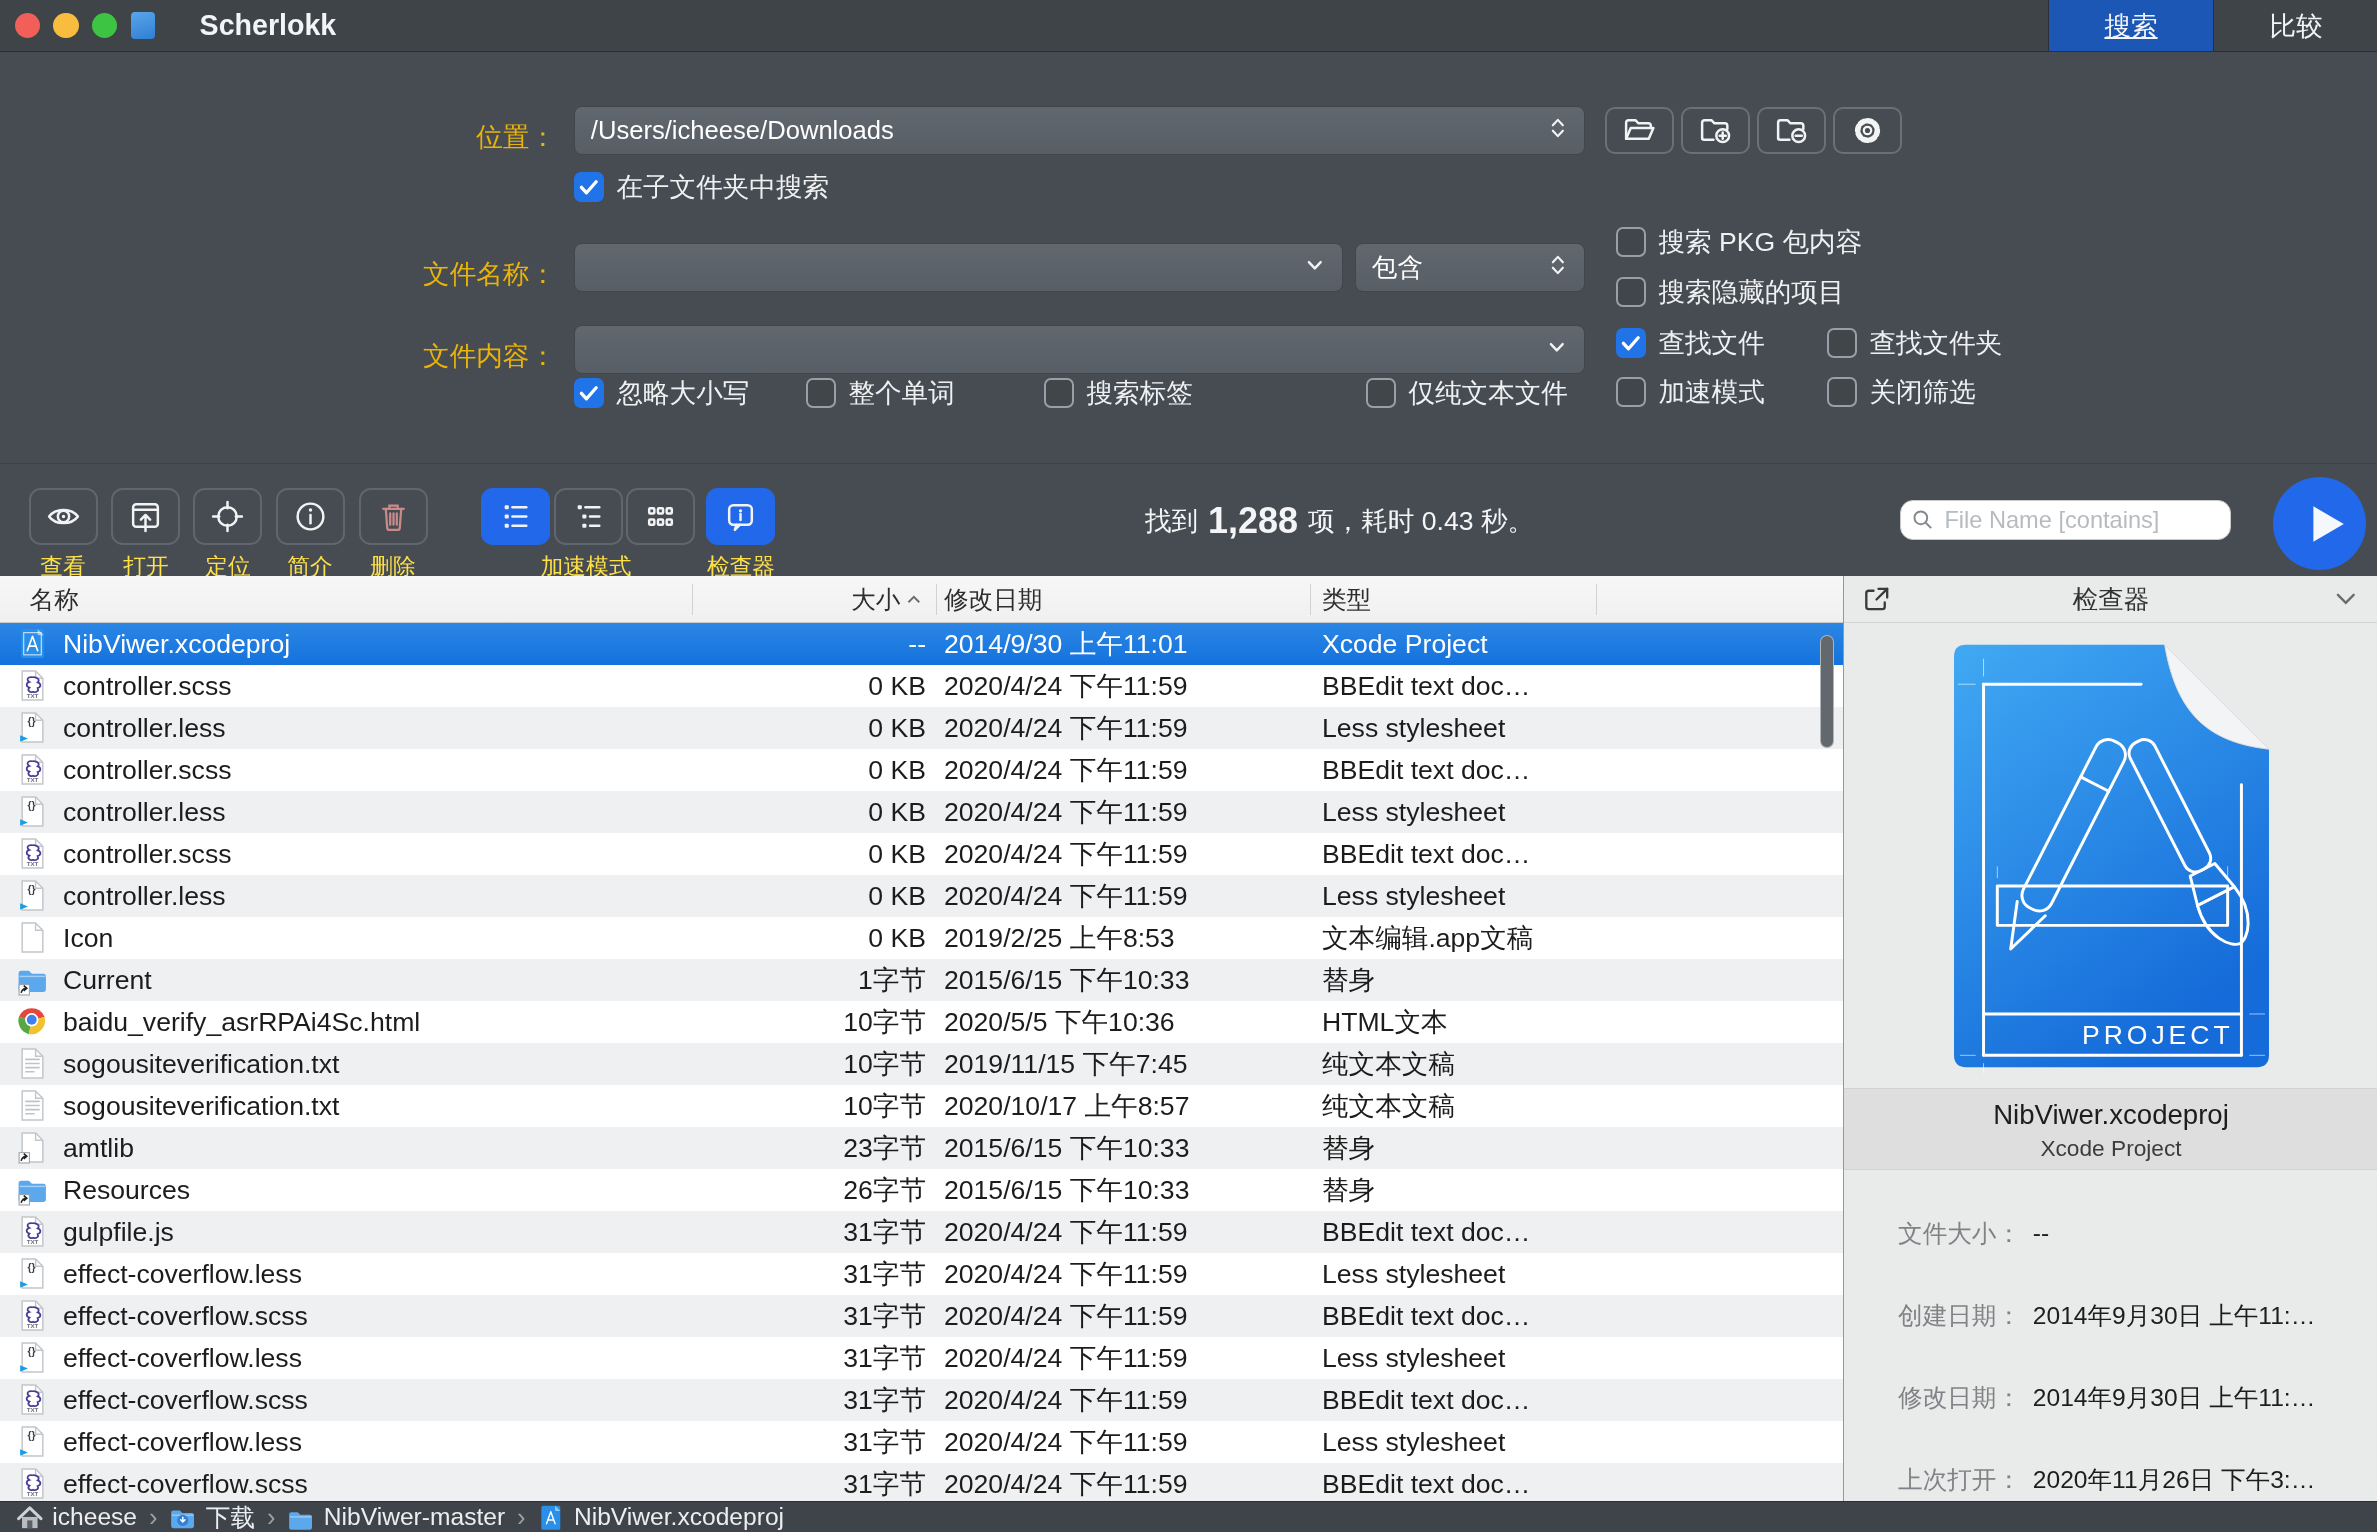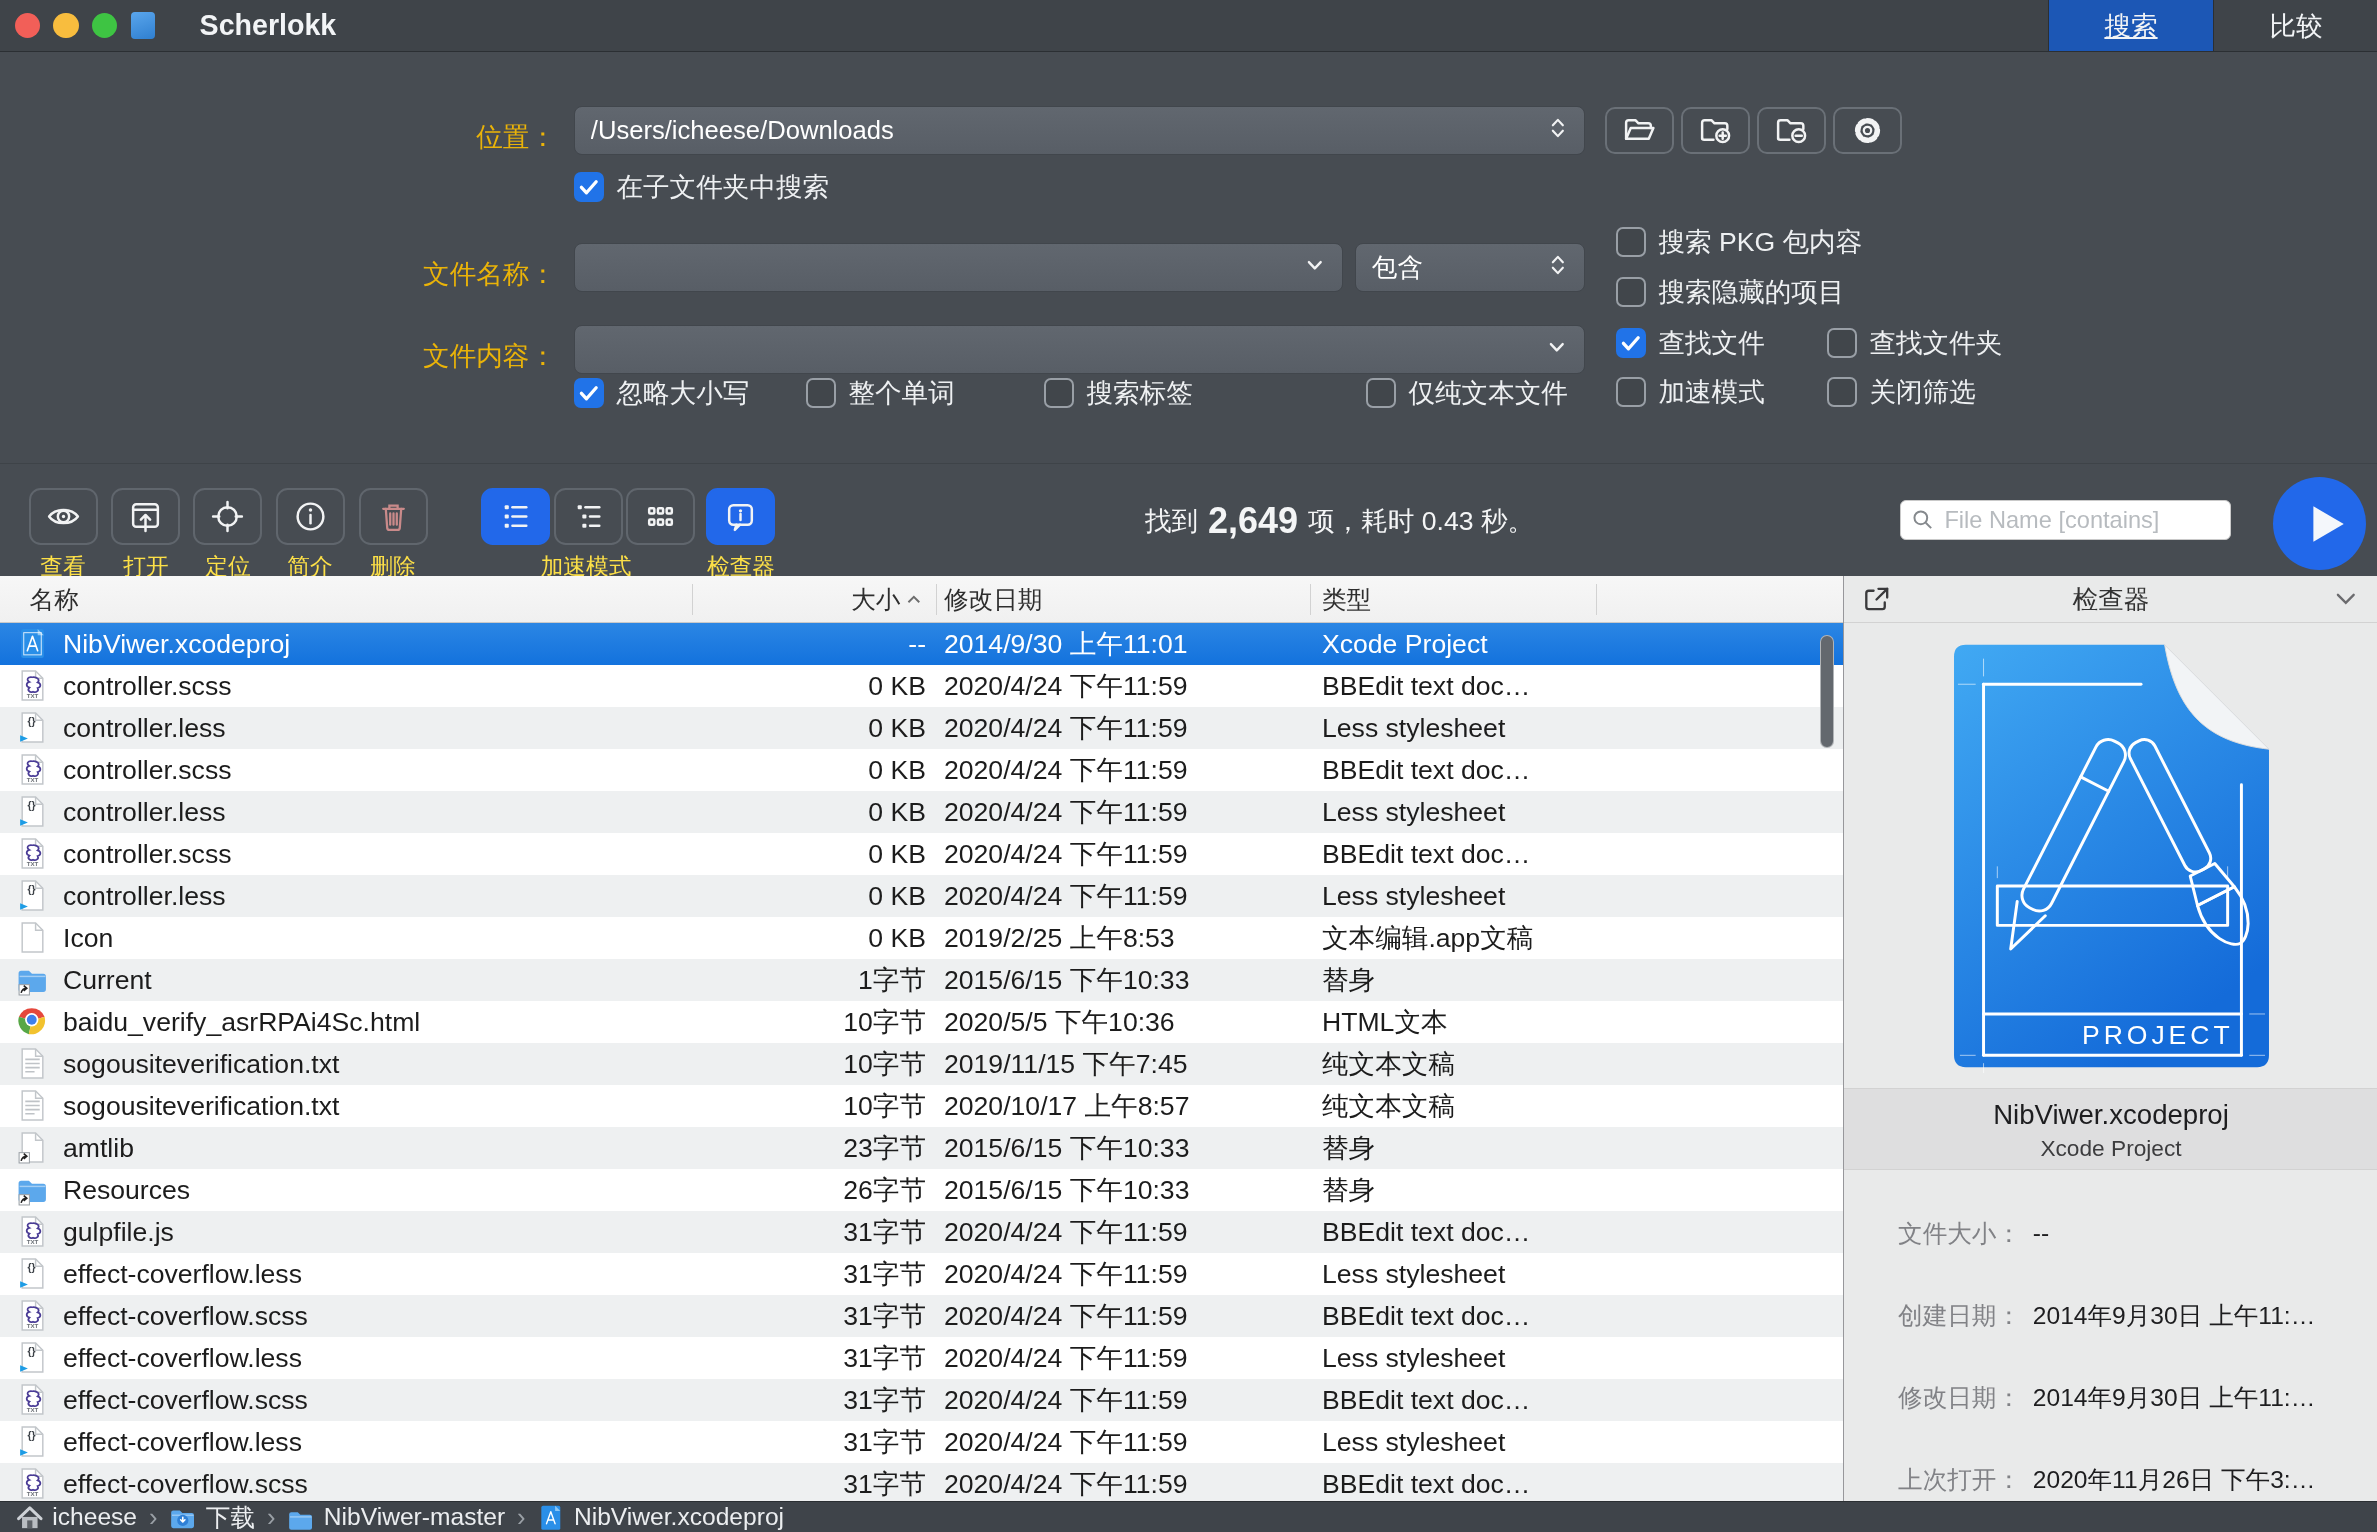--- a/index.html
+++ b/index.html
@@ -32,21 +32,21 @@
   .cb.on{background:#2173e8;border:none;}
   .cb.on svg{position:absolute;left:1px;top:1px;}
   .cblabel{color:#eef0f2;font-size:26.6px;white-space:nowrap;}
   
   .toolbar{left:0;top:463px;width:2378px;height:113px;border-top:1px solid #3e4348;}
   .tbtn{position:absolute;top:23.6px;width:69px;height:57px;border:2px solid #60666d;border-radius:11.8px;box-sizing:border-box;display:flex;align-items:center;justify-content:center;background:transparent;}
   .tbtn.blue{background:#2268ea;border-color:#2268ea;}
   .tlabel{position:absolute;top:87px;color:#fde047;font-size:22.7px;text-align:center;white-space:nowrap;transform:translateX(-50%);}
   .status{position:absolute;left:1034px;top:0;width:611px;height:113px;display:flex;align-items:center;justify-content:center;color:#f4f5f6;font-size:26.6px;gap:9.9px;white-space:nowrap;}
   .status b{font-size:36px;font-weight:bold;}
-  .filter{position:absolute;left:1900px;top:36px;width:331px;height:40px;background:#ffffff;border:1px solid #c9c9c9;border-radius:6px;box-sizing:border-box;display:flex;align-items:center;padding:0 9.9px;gap:7.9px;}
+  .filter{position:absolute;left:1900px;top:36px;width:331px;height:40px;background:#ffffff;border:1px solid #c9c9c9;border-radius:13px;box-sizing:border-box;display:flex;align-items:center;padding:0 9.9px;gap:7.9px;}
   .filter input{border:none;outline:none;flex:1;font-size:23.6px;color:#333;background:transparent;min-width:0;font-family:inherit;}
   .filter input::placeholder{color:#b7bbbf;}
   .playbtn{position:absolute;left:2273px;top:12.8px;width:93px;height:93px;border-radius:50%;background:#2268ea;display:flex;align-items:center;justify-content:center;}
   
   .table{left:0;top:576px;width:1843px;height:692px;background:#4d7c0f;}
   .thead{position:absolute;left:0;top:0;width:1843px;height:47px;background:linear-gradient(#f7f7f7,#f0f0f0);border-bottom:1px solid #c9c9c9;box-sizing:border-box;}
   .thead .hcell{position:absolute;top:0;height:47px;display:flex;align-items:center;color:#2e2e2e;font-size:24.6px;}
   .hsep{position:absolute;top:7.9px;width:1px;height:31.5px;background:#d2d2d2;}
   .tbody{position:absolute;left:0;top:47px;width:1843px;height:878px;overflow:hidden;}
   .trow{position:relative;width:1843px;height:42px;}
@@ -327,21 +327,21 @@
           <path d="M13 25 l-1.5 5 5-5"></path>
           <circle cx="17" cy="11.5" r="1.6" fill="#f2f3f4" stroke="none"></circle>
           <path d="M17 14.5 v6"></path>
         </svg>
       </span>
     </div>
   <div class="tlabel" style="left:741px;">检查器</div>
 
   <div class="status">
     <span>找到</span>
-      <b>2,649</b>
+      <b>1,288</b>
       <span>项，耗时 0.43 秒。</span>
   </div>
 
   <div class="filter">
     <span id="mag-icon" style="display:flex;">
         <svg width="23.6" height="23.6" viewBox="0 0 24 24" fill="none" stroke="#85898d" stroke-width="2">
           <circle cx="10" cy="10" r="6.5"></circle>
           <path d="M15 15 l5.5 5.5"></path>
         </svg>
       </span>

